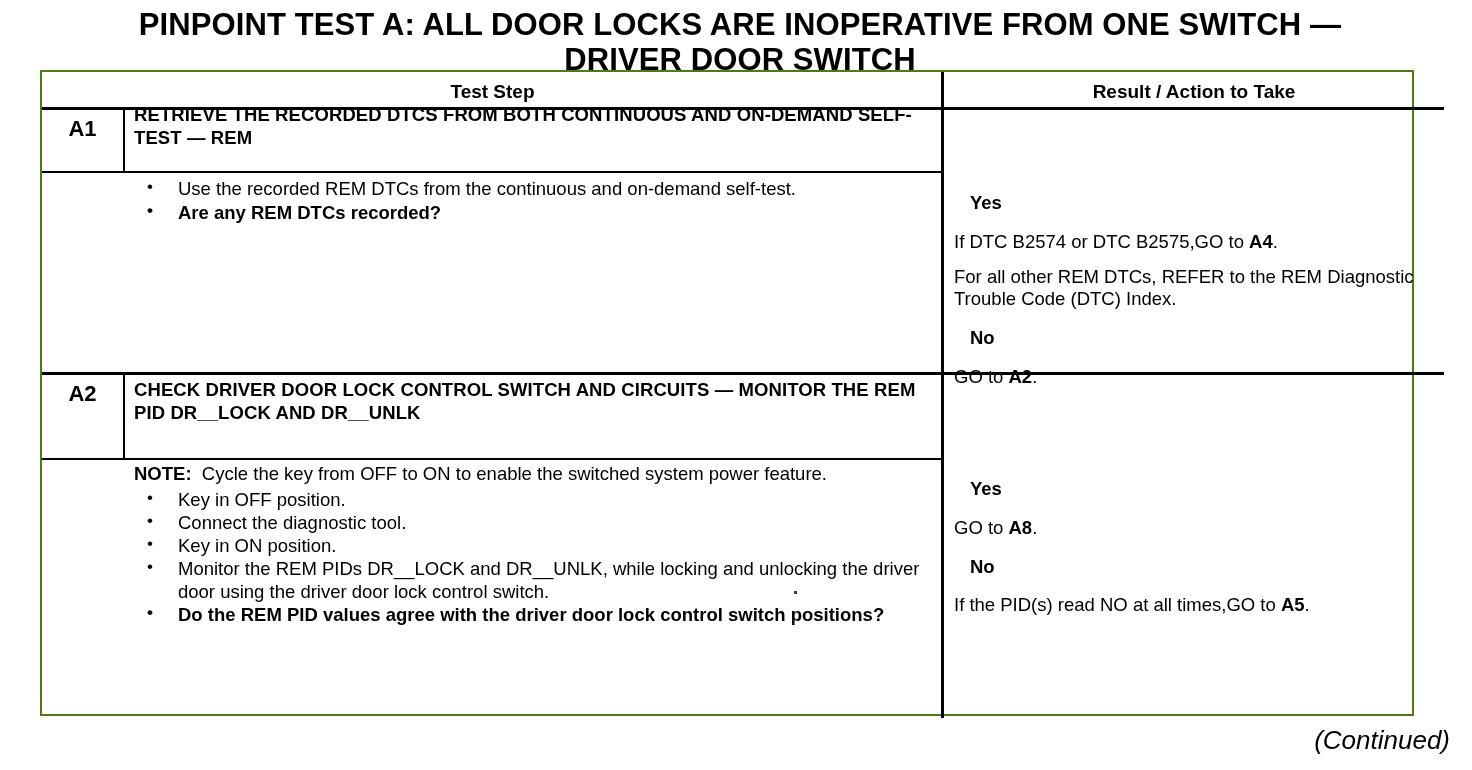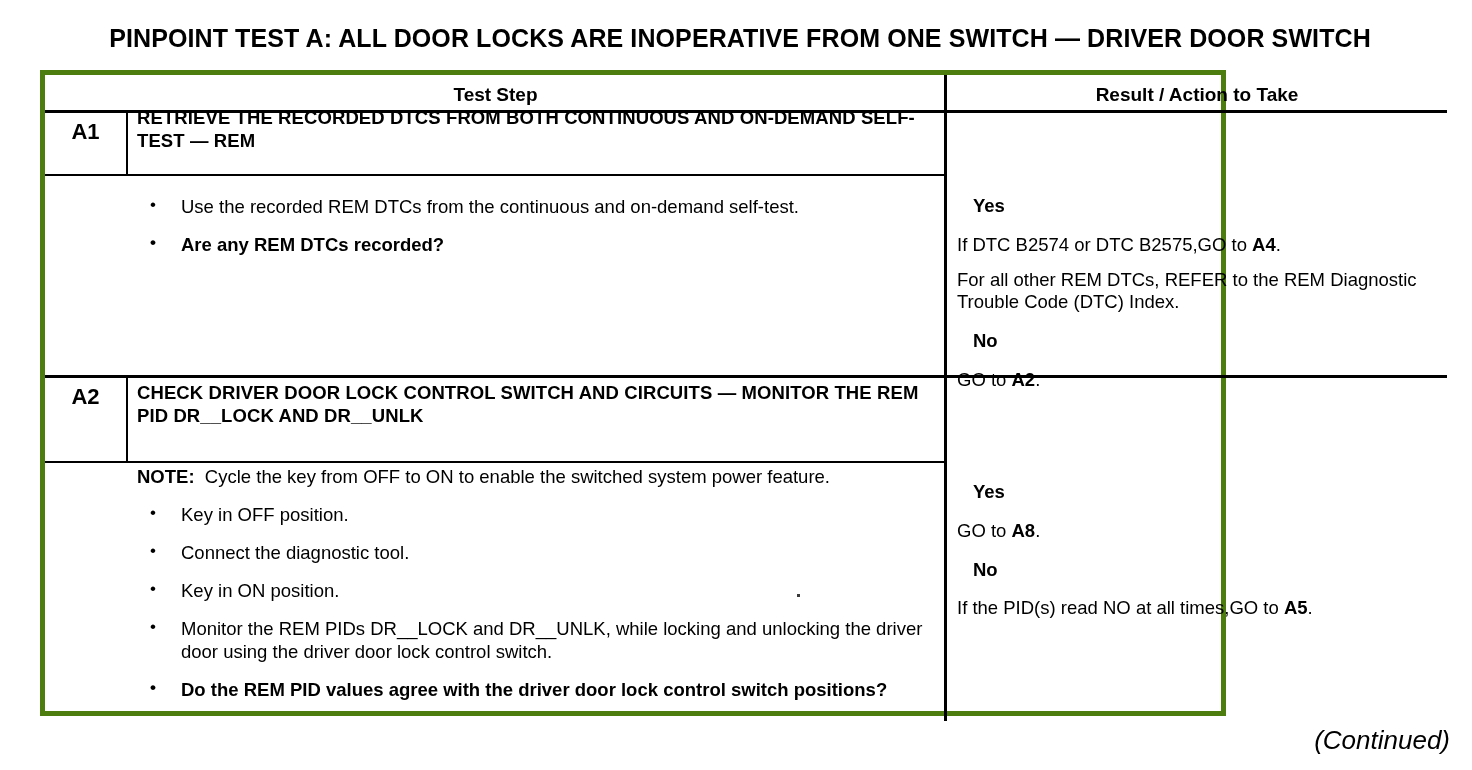--- a/index.html
+++ b/index.html
@@ -19,37 +19,37 @@
     position: relative;
     width: 1472px;
     height: 770px;
     overflow: hidden;
   }
 
   
   .doc-title {
     position: absolute;
     left: 80px;
-    top: 24px;
+    top: 8px;
     width: 1320px;
     text-align: center;
-    font-size: 25px;
+    font-size: 31px;
     font-weight: bold;
     line-height: 1.12;
     letter-spacing: 0.1px;
   }
 
   
   .tbl {
     position: absolute;
     left: 40px;
     top: 70px;
-    width: 1186px;
+    width: 1374px;
     height: 646px;
-    border: 5px solid #4d7c0f;
+    border: 2px solid #4d7c0f;
     box-sizing: border-box;
   }
 
   
   .col-split {
     position: absolute;
     left: 899px;   
     top: 0;
     width: 3px;
     height: 646px;
@@ -144,21 +144,21 @@
   .note-line b { font-weight: bold; }
 
   ul.bullets {
     list-style: none;
     margin: 0;
     padding: 0;
   }
   ul.bullets li {
     position: relative;
     padding-left: 44px;
-    margin: 15px 0 1px 0;
+    margin: 0 0 1px 0;
   }
   ul.bullets li::before {
     content: "\2022";
     position: absolute;
     left: 13px;
     top: -2px;
     font-size: 17px;
   }
   ul.bullets li.bold { font-weight: bold; }
 

